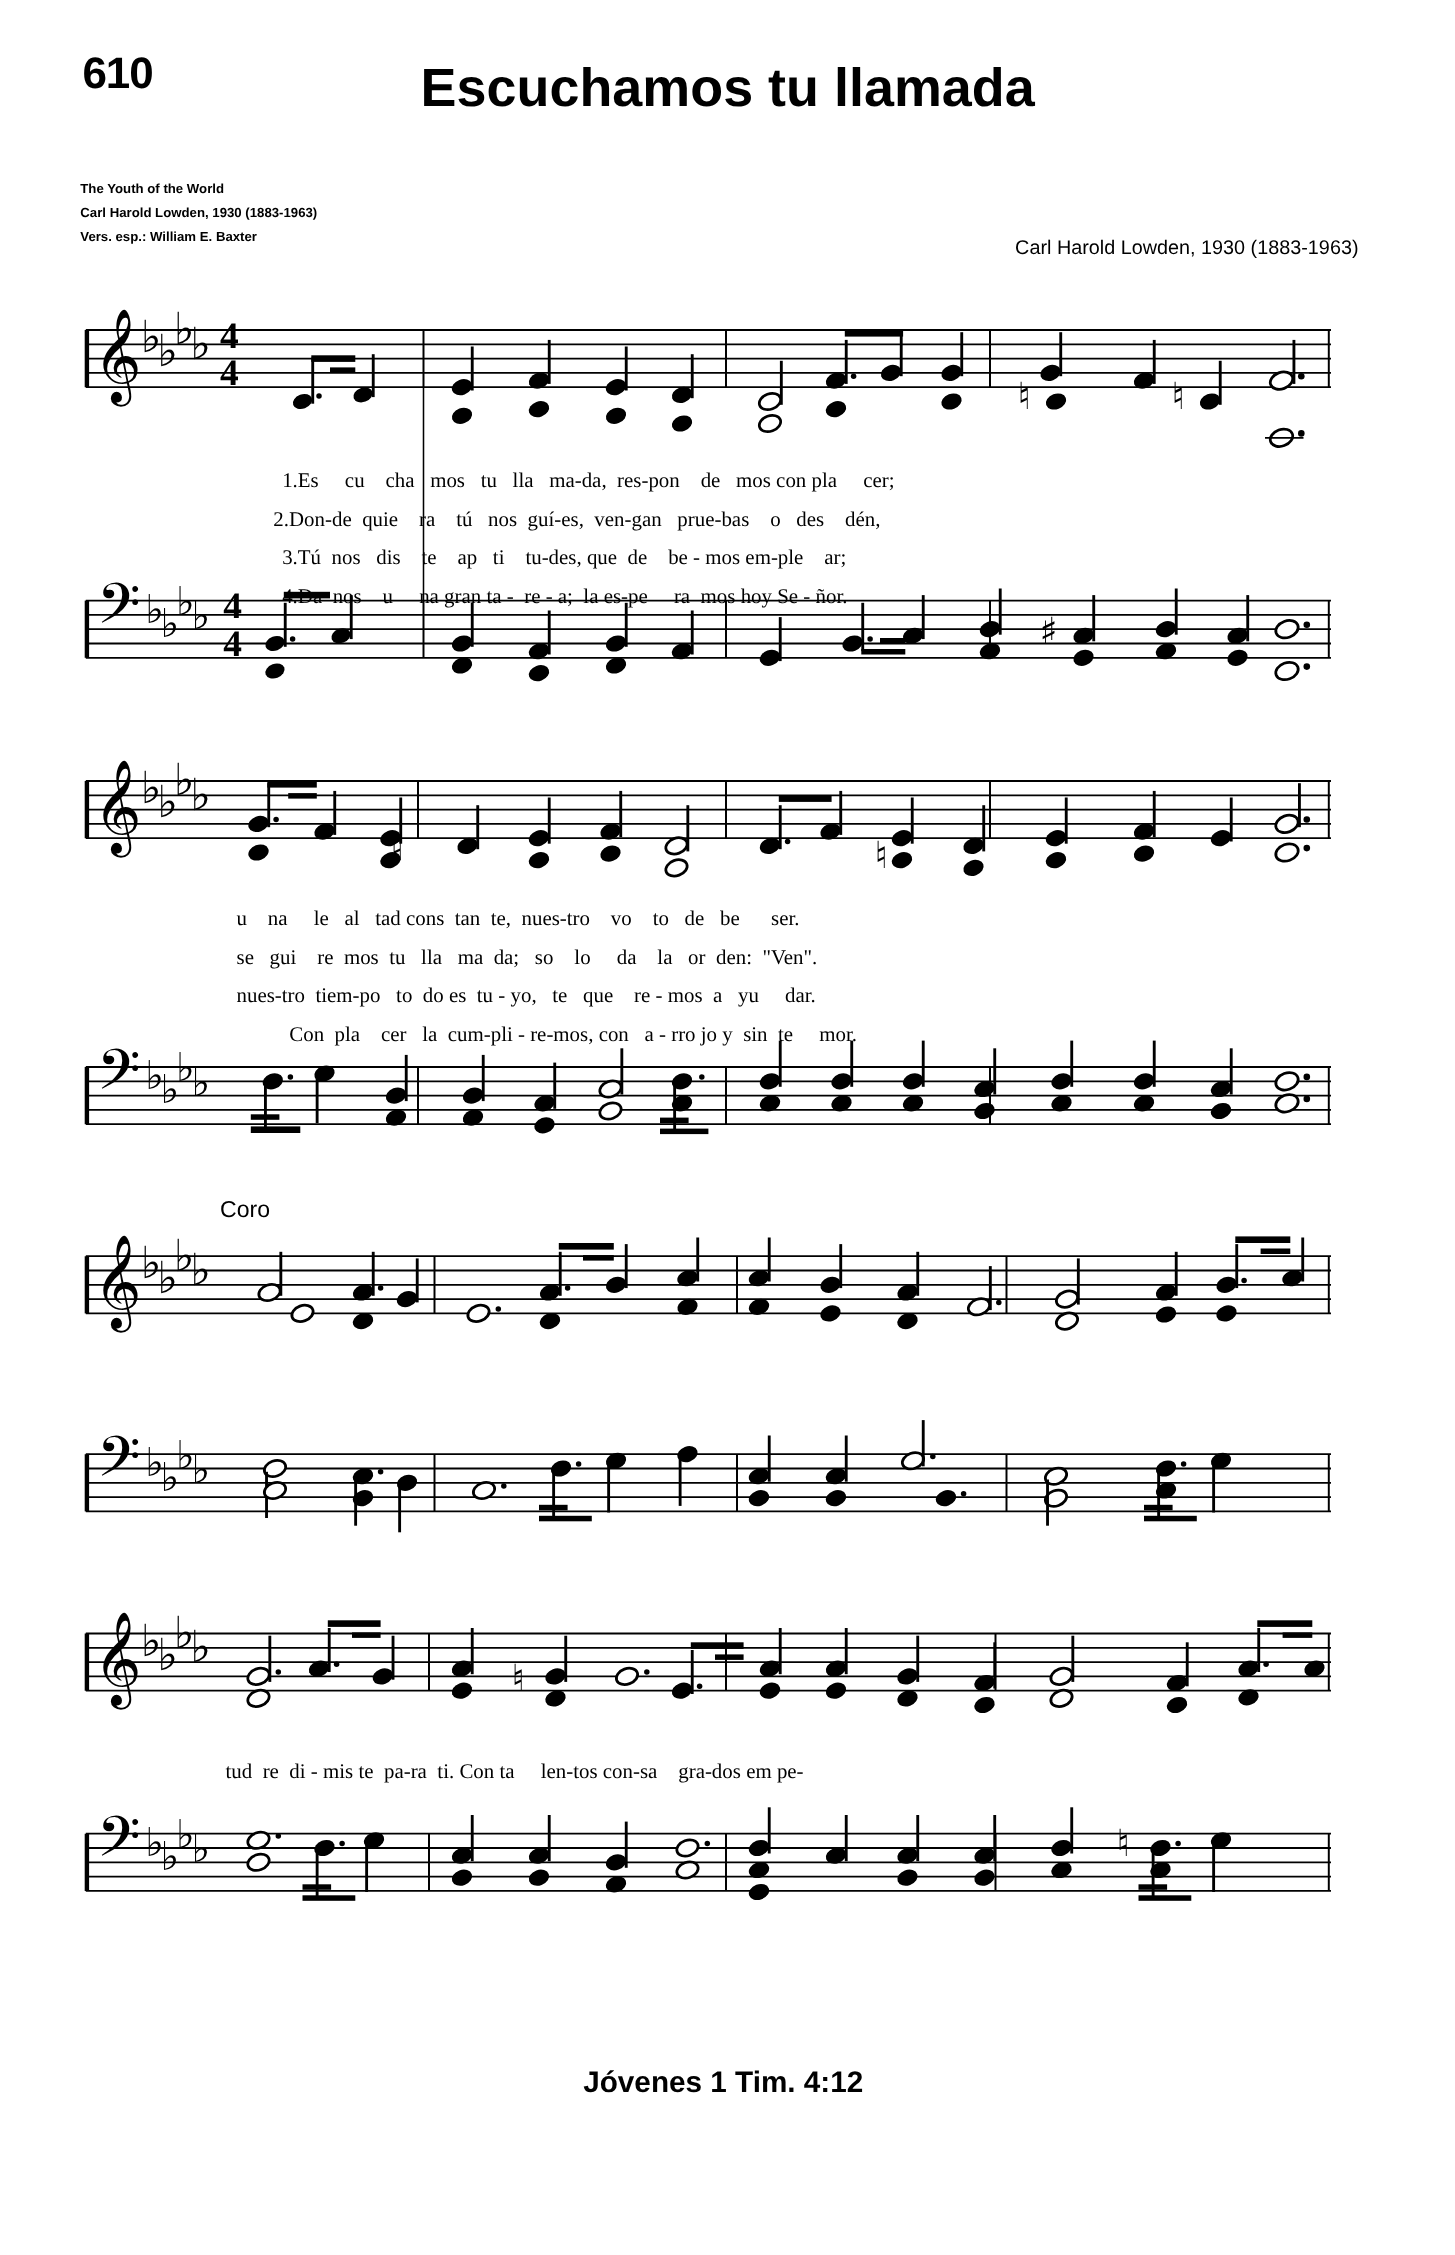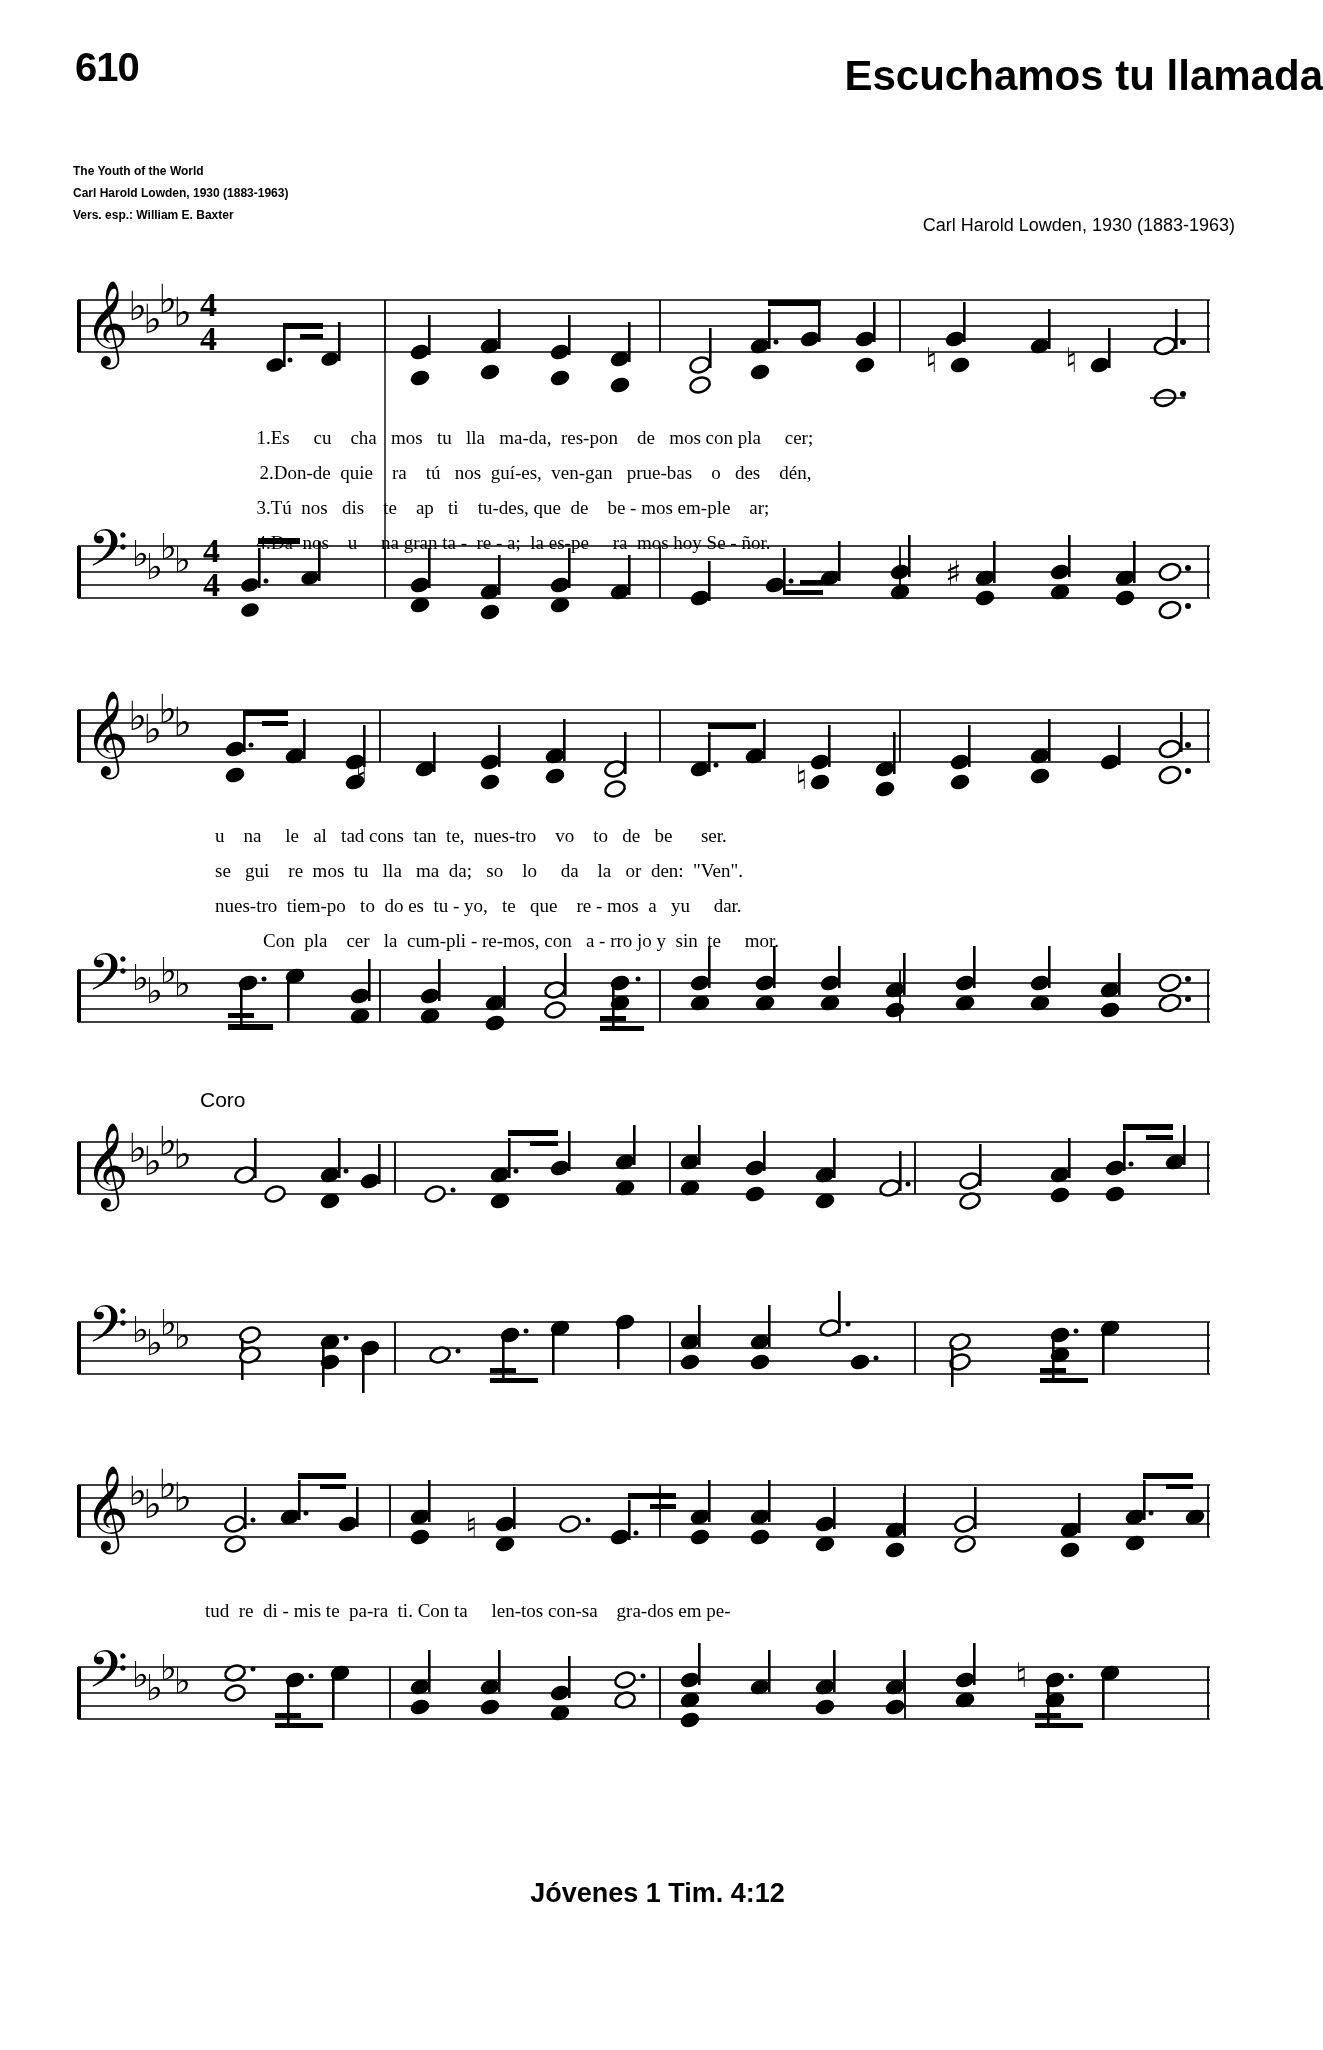--- a/index.html
+++ b/index.html
@@ -29,22 +29,22 @@
     top: 45px;
     font-size: 40px;
     font-weight: bold;
     letter-spacing: -1px;
   }
   .hymn-title {
     position: absolute;
     left: 0;
     top: 52px;
     width: 1323px;
-    text-align: right;
-    font-size: 42px;
+    text-align: center;
+    font-size: 49px;
     font-weight: bold;
     letter-spacing: 0px;
   }
   .credits-left {
     position: absolute;
     left: 73px;
     top: 160px;
     font-size: 12px;
     line-height: 22px;
     font-weight: bold;
@@ -263,21 +263,21 @@
         <ellipse cx="1170" cy="292" rx="10.5" ry="7.5" transform="rotate(-20 1170 292)" fill="#fff" stroke="#000" stroke-width="2.5"></ellipse>
         <circle cx="1188" cy="288" r="3"></circle>
         <ellipse cx="1170" cy="330" rx="10.5" ry="7.5" transform="rotate(-20 1170 330)" fill="#fff" stroke="#000" stroke-width="2.5"></ellipse>
         <circle cx="1188" cy="326" r="3"></circle>
       </g>
     </svg>
 
     <div class="lyric-line" style="left:228px; top:125px;">
       <span class="lyric-num">1.</span><span>Es     cu    cha   mos   tu   lla   ma-da,  res-pon    de   mos con pla     cer;</span>
     </div>
-    <div class="lyric-line" style="left:231px; top:160px;">
+    <div class="lyric-line" style="left:220px; top:160px;">
       <span class="lyric-num">2.</span><span>Don-de  quie    ra    tú   nos  guí-es,  ven-gan   prue-bas    o   des    dén,</span>
     </div>
     <div class="lyric-line" style="left:228px; top:195px;">
       <span class="lyric-num">3.</span><span>Tú  nos   dis    te    ap   ti    tu-des, que  de    be - mos em-ple    ar;</span>
     </div>
     <div class="lyric-line" style="left:228px; top:230px;">
       <span class="lyric-num">4.</span><span>Da  nos    u     na gran ta -  re - a;  la es-pe     ra  mos hoy Se - ñor.</span>
     </div>
   </div>
 

